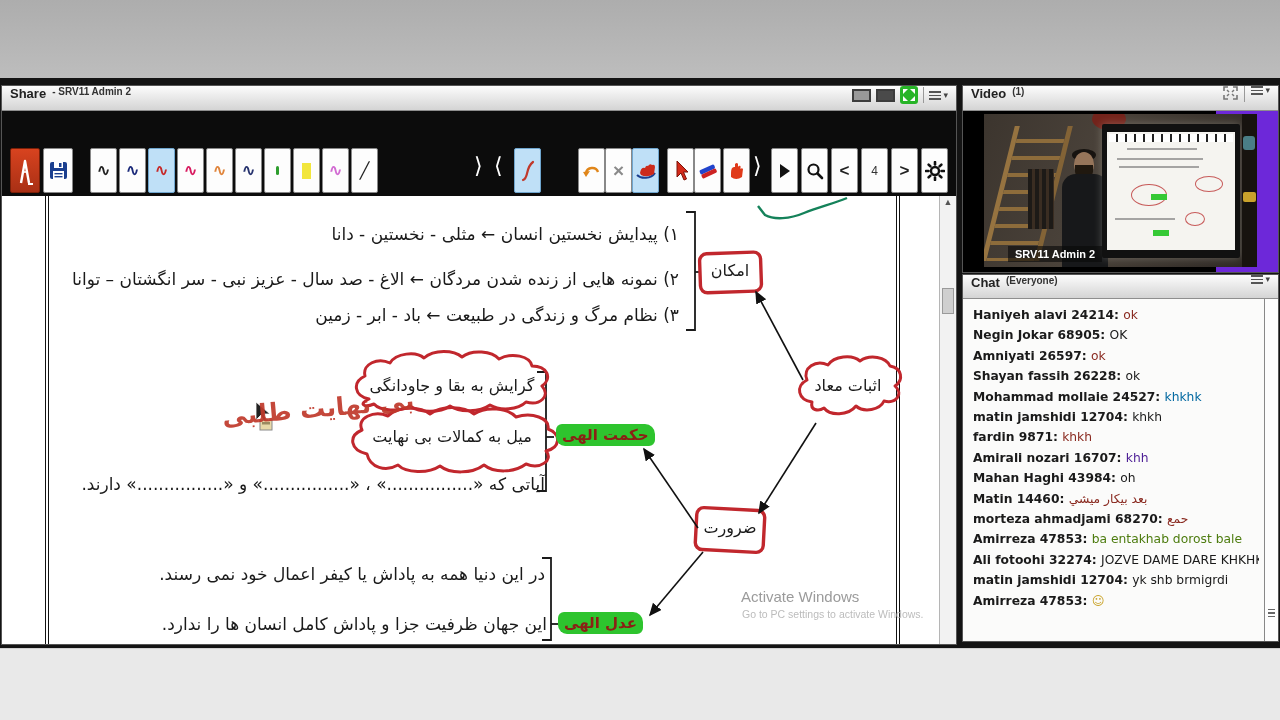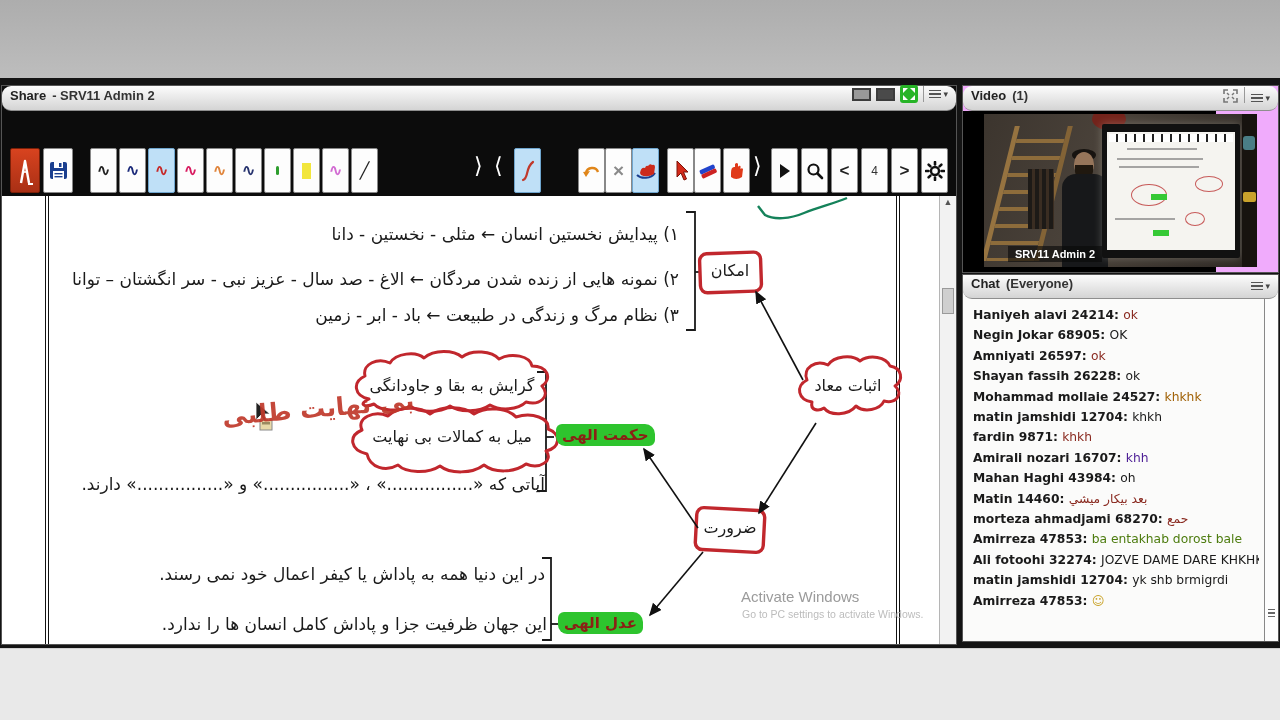--- a/index.html
+++ b/index.html
@@ -5,27 +5,27 @@
   html,body{margin:0;padding:0;width:1280px;height:720px;overflow:hidden;
     font-family:"Liberation Sans",sans-serif;background:#e8e8e8;}
   .abs{position:absolute;}
   
   #top-strip{left:0;top:0;width:1280px;height:78px;background:linear-gradient(#adadad,#bdbdbd);}
   #app-dark{left:0;top:78px;width:1280px;height:570px;background:#141414;}
   #bottom-strip{left:0;top:648px;width:1280px;height:72px;background:#e9e9e9;border-top:1px solid #cfcfcf;}
   
   .pod-header{position:absolute;left:0;top:0;right:0;height:25px;
     background:linear-gradient(#fcfcfc,#d4d4d4);border-bottom:1px solid #8e8e8e;
-    display:flex;align-items:flex-end;gap:6px;padding:7px 8px;box-sizing:border-box;border-radius:9px;}
+    display:flex;align-items:flex-start;gap:6px;padding:0 8px;box-sizing:border-box;}
   .pod-title{font-weight:bold;font-size:13px;color:#222;}
-  .pod-sub{font-weight:bold;font-size:13px;color:#333;}
+  .pod-sub{font-weight:bold;font-size:10px;color:#333;}
   .hamburger{width:12px;height:9px;background:repeating-linear-gradient(to bottom,#555 0 1.5px,transparent 1.5px 3.5px);}
   .caret{font-size:9px;color:#444;line-height:1;}
   #share-pod{left:1px;top:85px;width:956px;height:560px;background:#0d0d0d;border:1px solid #555;box-sizing:border-box;}
-  #video-pod{left:962px;top:85px;width:317px;height:188px;background:#f0abfc;border:1px solid #555;box-sizing:border-box;}
+  #video-pod{left:962px;top:85px;width:317px;height:188px;background:#6d28d9;border:1px solid #555;box-sizing:border-box;}
   #chat-pod{left:962px;top:274px;width:317px;height:368px;background:#fbfbfa;border:1px solid #555;box-sizing:border-box;}
   
   #share-toolbar{position:absolute;left:0;top:25px;width:954px;height:85px;background:#0c0c0c;}
   .tool-btn{position:absolute;top:37px;width:27px;height:45px;background:#fdfdfd;border:1px solid #888;
     border-radius:2px;display:flex;align-items:center;justify-content:center;box-sizing:border-box;cursor:pointer;}
   .tool-btn.selected{background:#bfe0f7;border-color:#6fa6cf;}
   .pen-wave{font-family:"DejaVu Sans",sans-serif;font-size:17px;font-weight:bold;line-height:1;}
   .pen-dot{width:3px;height:9px;border-radius:2px;}
   .pen-block{width:9px;height:16px;}
   .pen-slash{font-size:16px;font-weight:bold;color:#222;transform:rotate(0deg);font-family:"DejaVu Sans",sans-serif;}
@@ -414,21 +414,21 @@
     <span class="chat-text" style="color: rgb(138, 42, 32);">ok</span>
   </div>
 
   <div class="chat-row">
     <span class="chat-name">Shayan fassih 26228: </span>
     <span class="chat-text" style="color: rgb(26, 26, 26);">ok</span>
   </div>
 
   <div class="chat-row">
     <span class="chat-name">Mohammad mollaie 24527: </span>
-    <span class="chat-text" style="color: #a16207; margin-top: 36px;">khkhk</span>
+    <span class="chat-text" style="color: #0369a1; margin-top: 36px;">khkhk</span>
   </div>
 
   <div class="chat-row">
     <span class="chat-name">matin jamshidi 12704: </span>
     <span class="chat-text" style="color: rgb(26, 26, 26);">khkh</span>
   </div>
 
   <div class="chat-row">
     <span class="chat-name">fardin 9871: </span>
     <span class="chat-text" style="color: rgb(138, 42, 32);">khkh</span>

